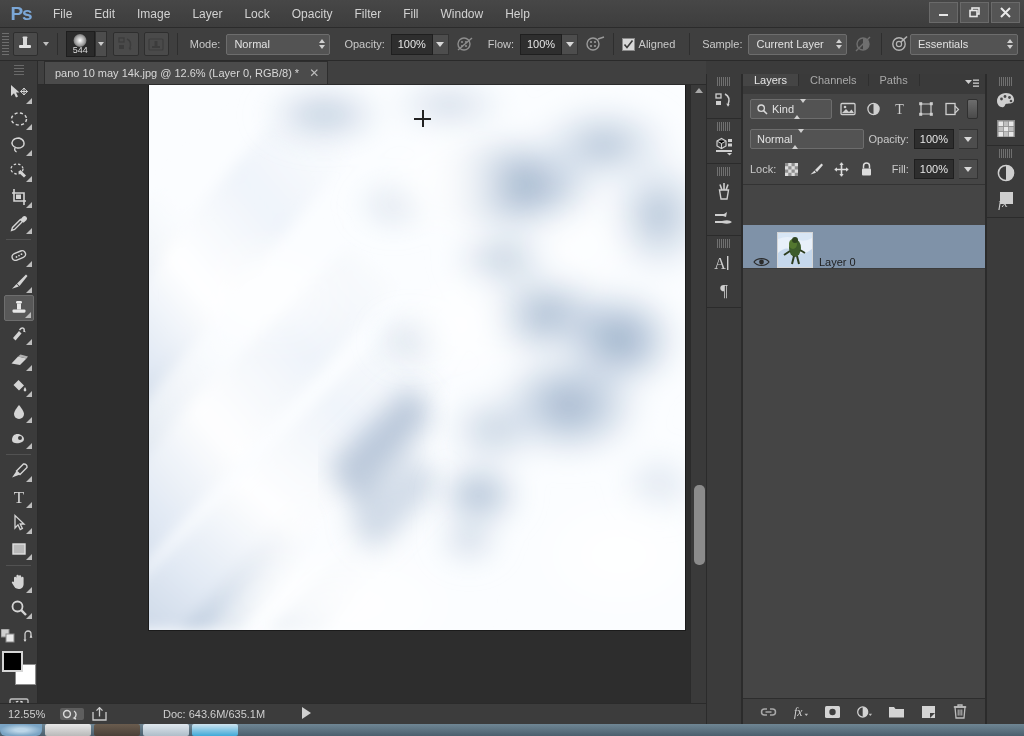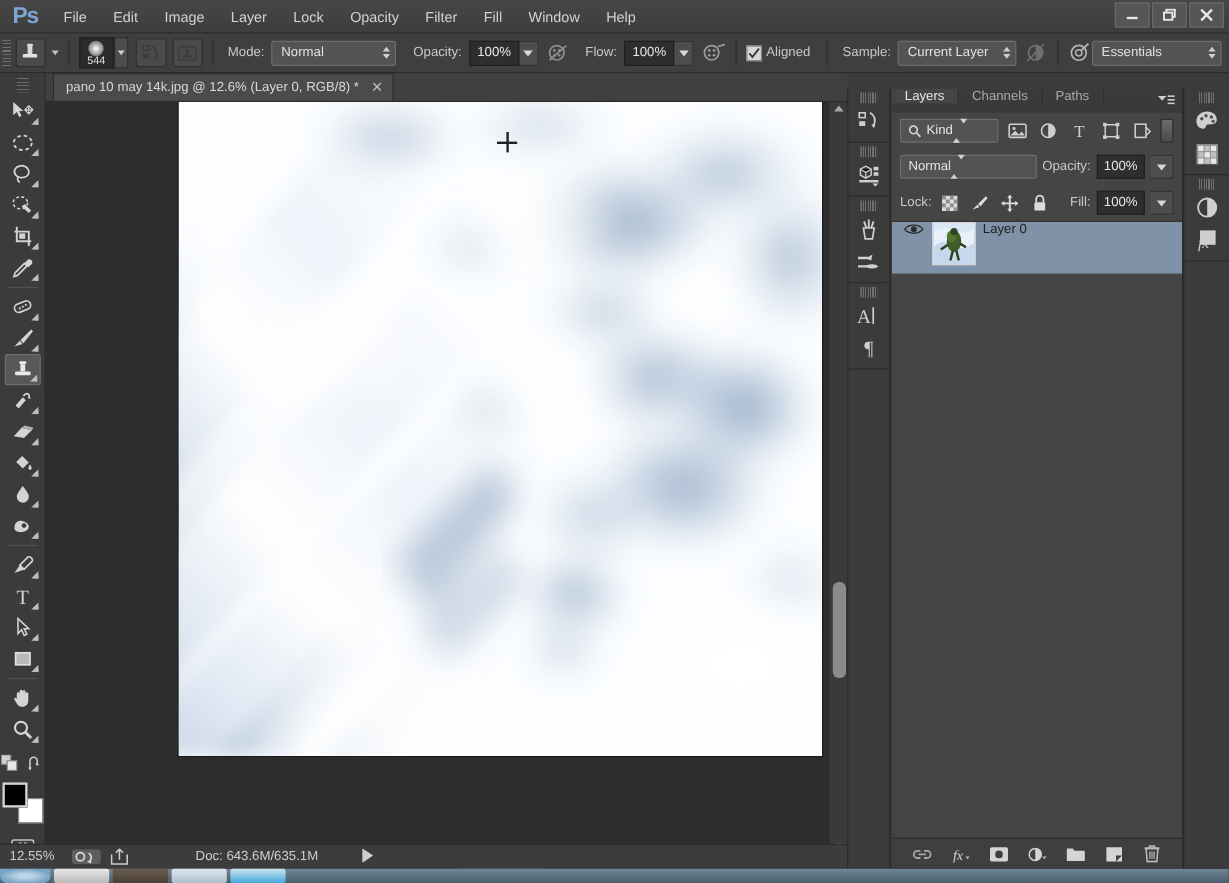--- a/index.html
+++ b/index.html
@@ -205,23 +205,24 @@
     display: flex; align-items: center; padding: 0 4px 0 6px; font-size: 11px; color: #e2e2e2;
   }
   .filter-ico { width: 21px; height: 20px; display: flex; align-items: center; justify-content: center; }
   .filter-toggle { width: 11px; height: 20px; background: linear-gradient(180deg,#6d6d6d,#4a4a4a); border: 1px solid #303030; border-radius: 2px; }
   .blend-select { flex: 1; }
   .lock-label { font-size: 11px; color: #c9c9c9; }
   .lock-ico { width: 20px; height: 18px; display: flex; align-items: center; justify-content: center; }
   .panel-divider { height: 1px; background: #333; }
   .layer-list { flex: 1; background: #454545; overflow: hidden; }
   .layer-row {
-    height: 44px; display: flex; align-items: flex-start; gap: 6px;
+    height: 44px; display: flex; align-items: flex-end; gap: 6px;
     background: #7f92a8; padding: 0 8px;
     border-bottom: 1px solid #3b3b3b;
+    margin-top: 40px;
   }
   .eye-cell { width: 20px; display: flex; align-items: center; justify-content: center; }
   .layer-thumb {
     width: 36px; height: 36px; border: 1px solid #d6d6d6; background: #cfe0f2;
     position: relative; overflow: hidden; flex: none;
   }
   .layer-name { font-size: 11px; color: #1e1e1e; }
   .panel-bottom {
     height: 26px; background: #3f3f3f; border-top: 1px solid #2d2d2d;
     display: flex; align-items: center; justify-content: center; gap: 15px;

